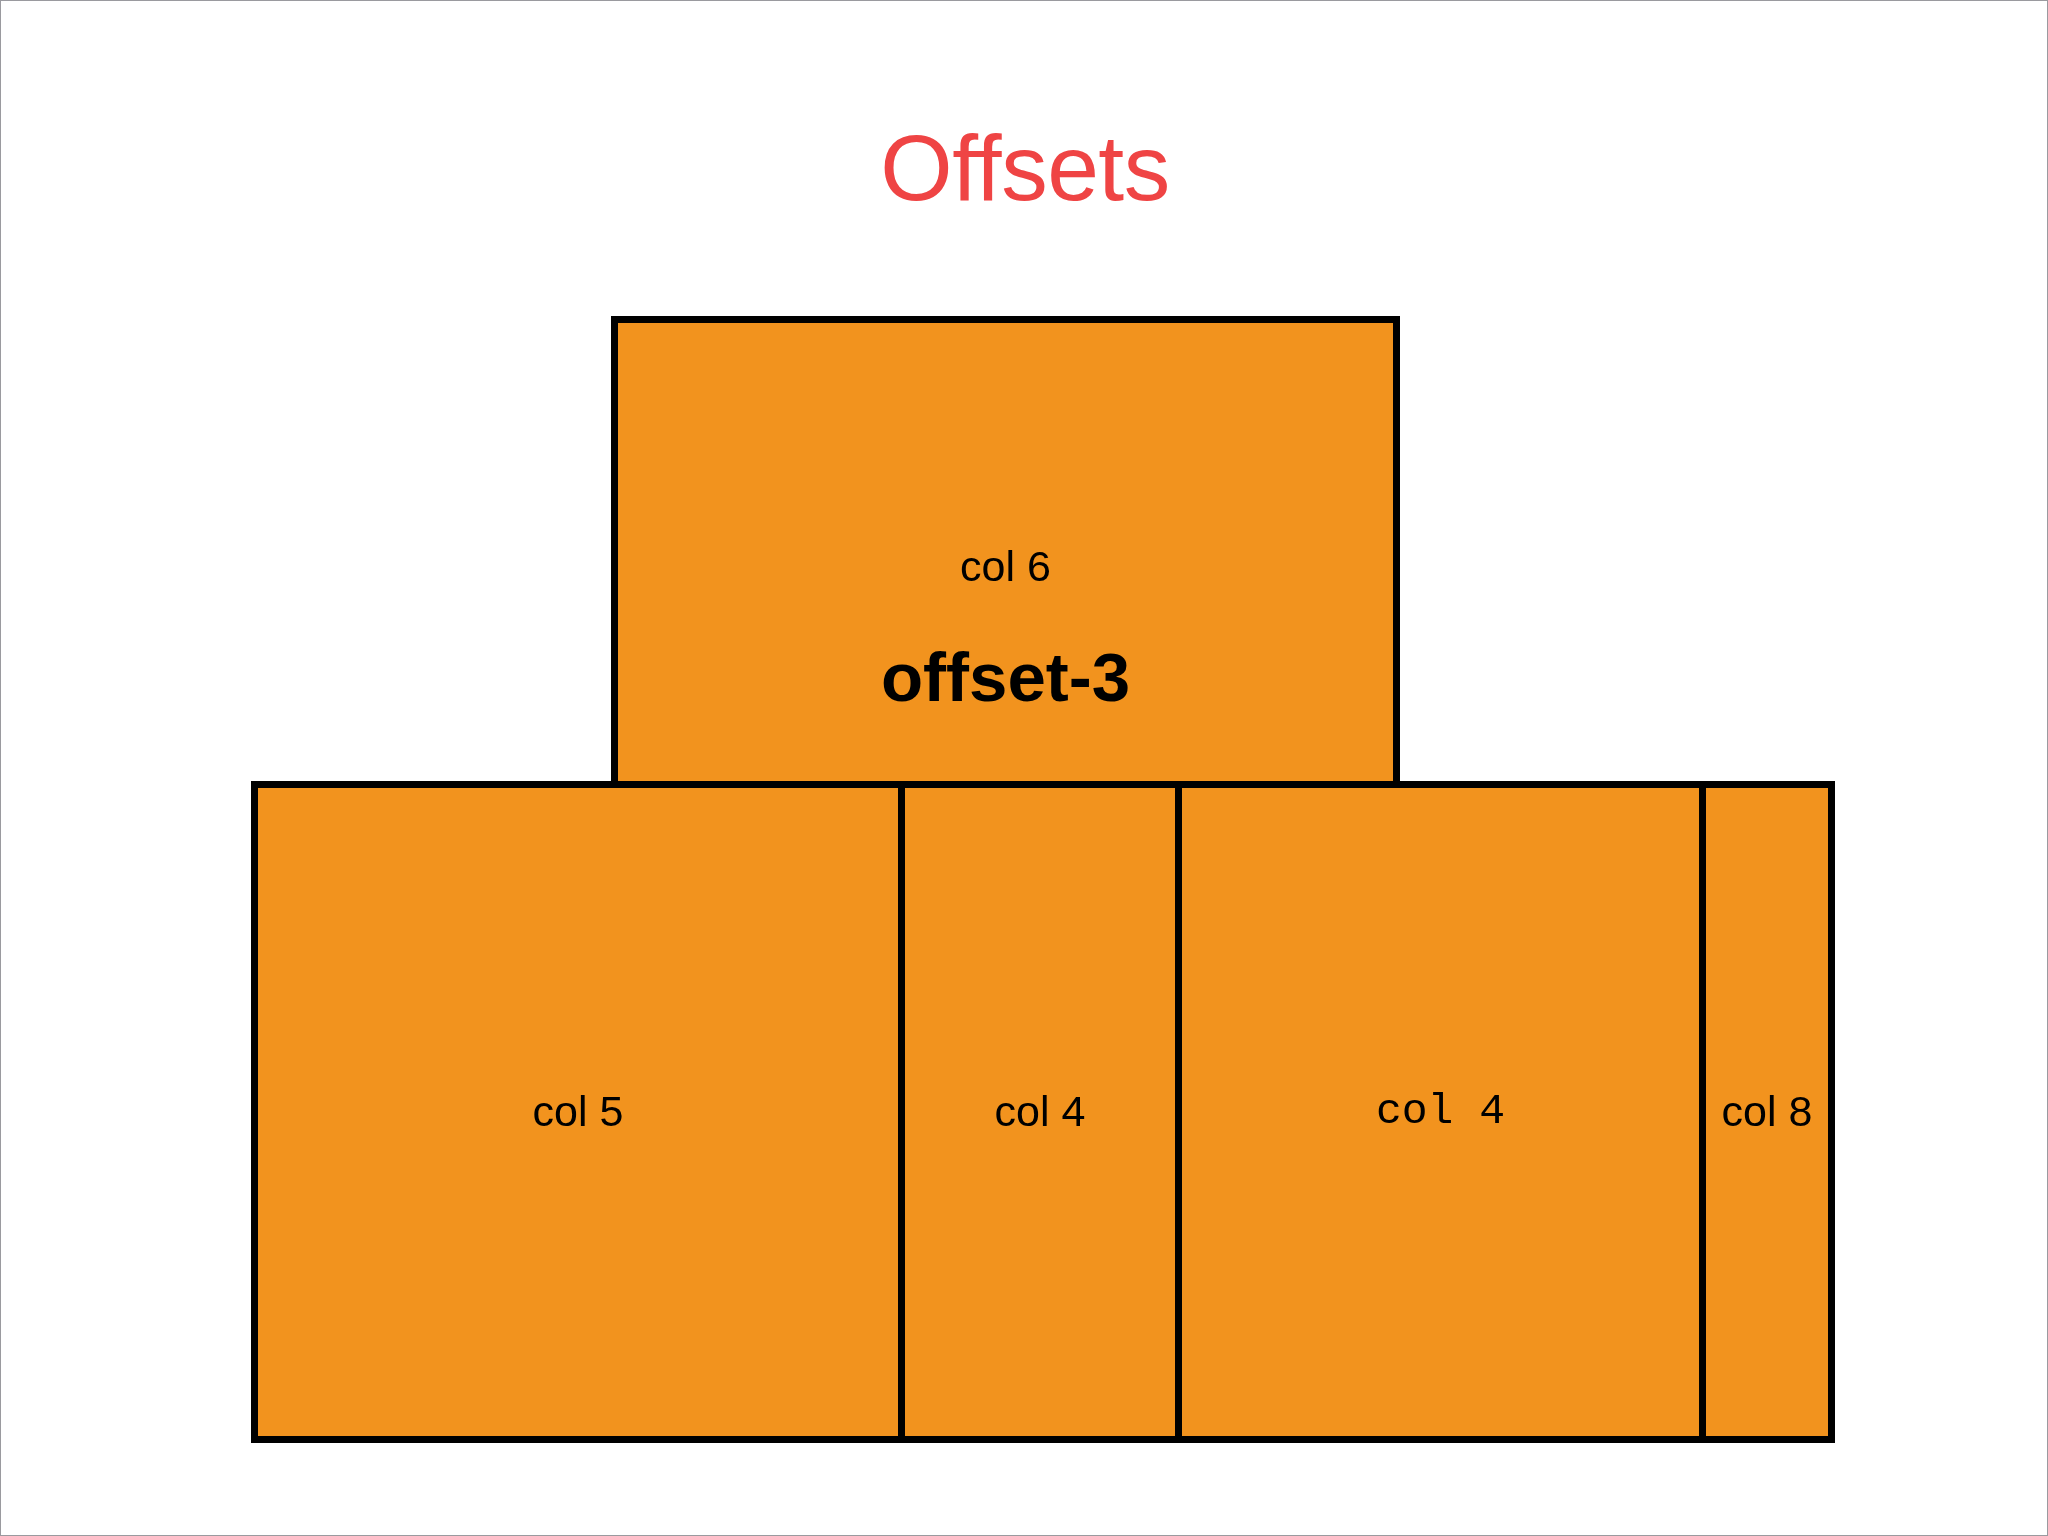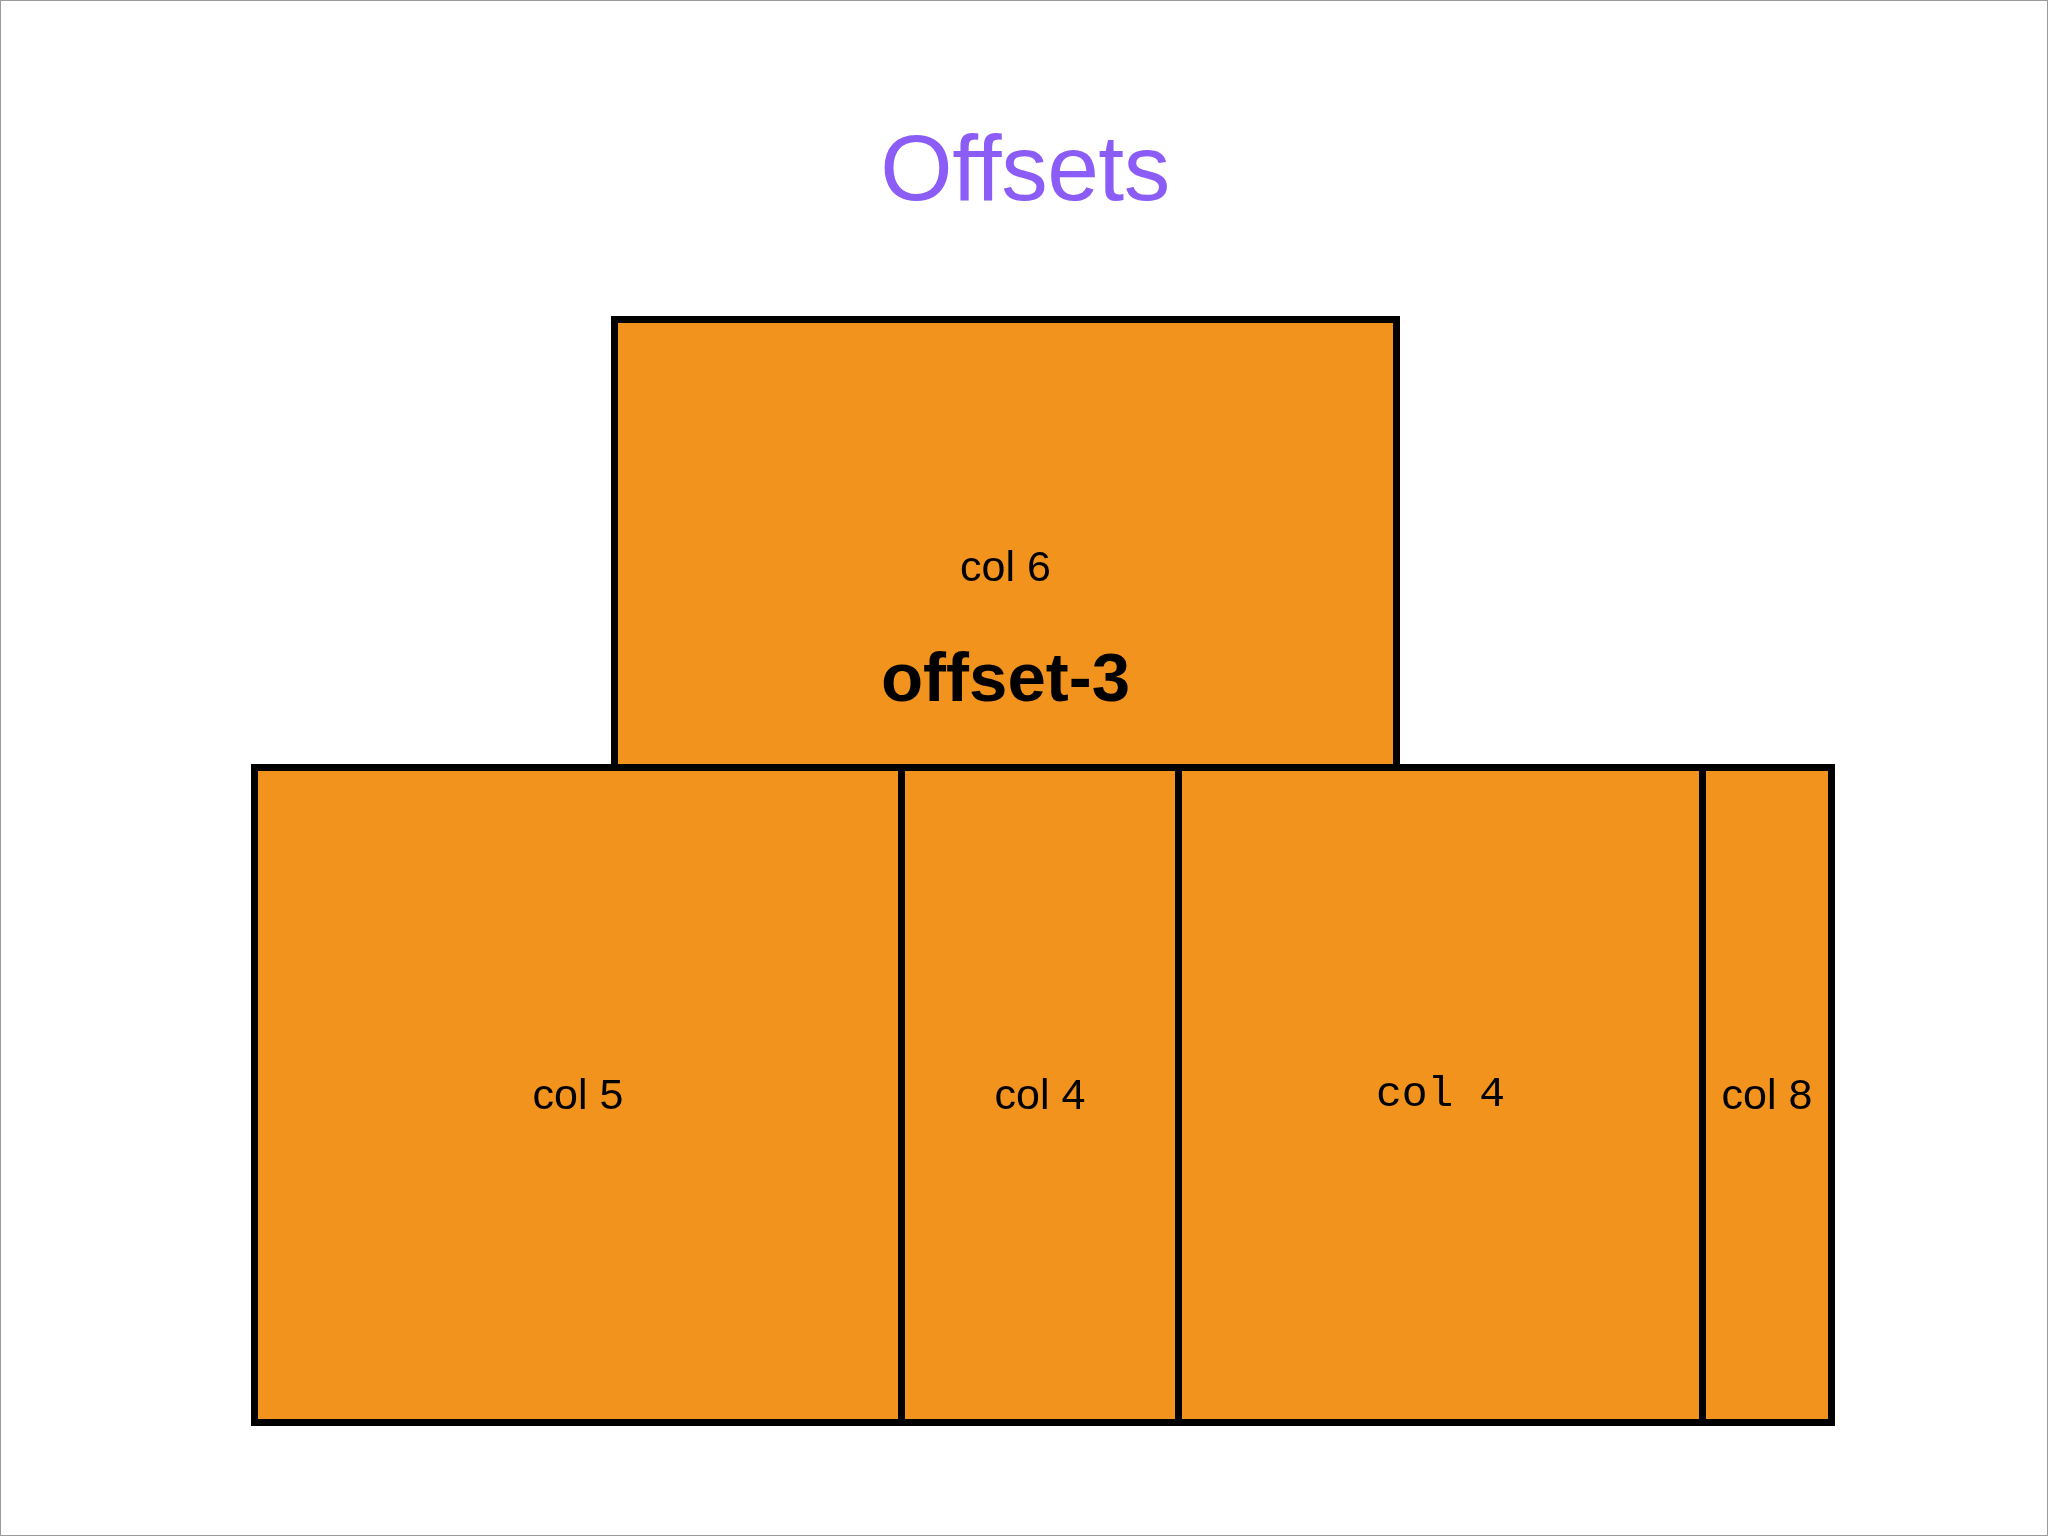--- a/index.html
+++ b/index.html
@@ -27,21 +27,21 @@
   
   #page-title {
     position: absolute;
     left: 0;
     top: 52px;
     width: 2048px;
     text-align: center;
     font-size: 93px;
     font-weight: 400;
     line-height: 1.15;
-    color: #8b5cf6;
+    color: #ef4444;
     letter-spacing: -0.5px;
     white-space: nowrap;
   }
 
   
   #grid-demo {
     position: absolute;
     left: 216px;
     top: 315px;
     width: 1577px;
@@ -56,21 +56,21 @@
     width: 1577px;
     height: 477px;
     display: flex;
     box-sizing: border-box;
   }
 
   
   #main-row {
     position: absolute;
     left: 0;
-    top: 448px;
+    top: 465px;
     width: 1782px;
     height: 662px;
     display: flex;
     box-sizing: border-box;
     padding-left: 34px;
   }
 
   .spacer {
     flex: 0 0 auto;
     background: transparent;

